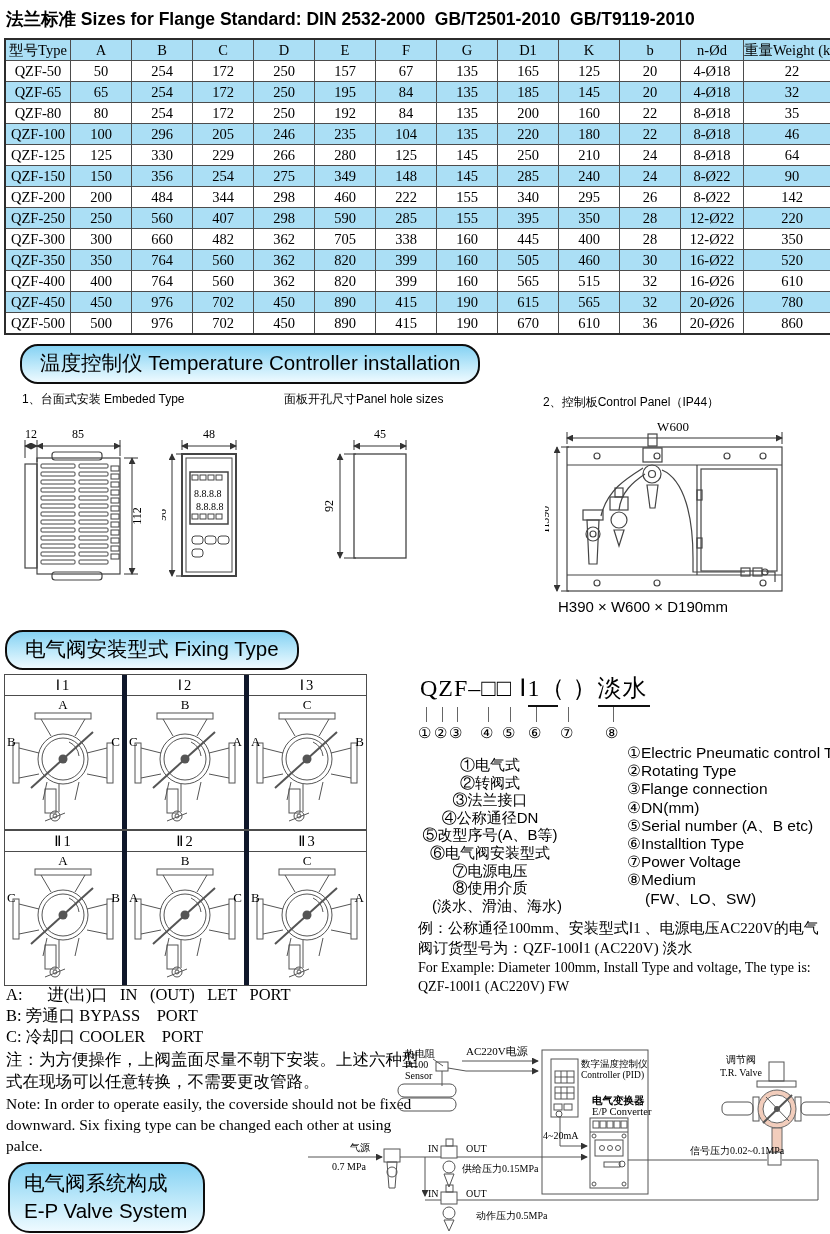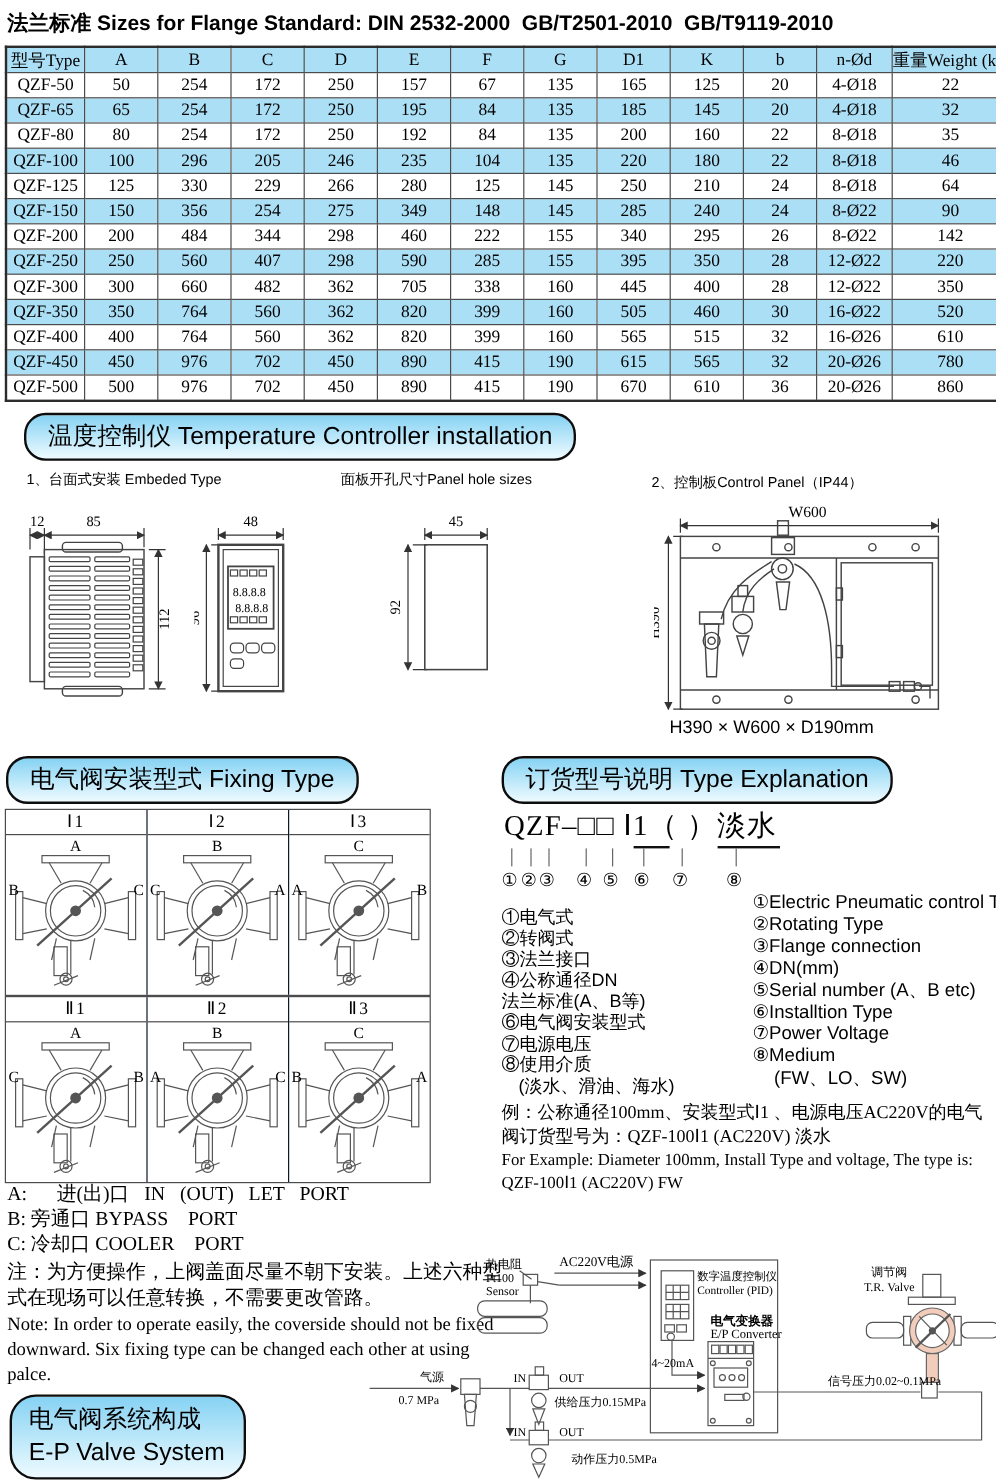--- a/index.html
+++ b/index.html
@@ -14,41 +14,41 @@
   #flange-table tr.hd td{background:#abdff5;font-size:14.5px;margin-left:16px;}
   #flange-table tr.stripe td{background:#abdff5;}
   
   .pill{position:absolute;border:2.5px solid #0d0d0d;border-radius:18px;
         background:linear-gradient(180deg,#86d2f3 0%,#bfe9fa 55%,#eefaff 100%);
         padding:3px 18px 5px 18px;font-size:20.5px;white-space:nowrap;color:#000;}
   #pill-ep{border-radius:22px;line-height:1.35;padding:5px 16px 7px 14px;}
   .lbl{position:absolute;font-size:12px;white-space:pre;}
   
   .fix-row{position:absolute;left:4px;display:flex;border:1px solid #4c4c4c;background:#fff;}
-  .fix-cell{width:117px;border-right:1px solid #0f172a;}
+  .fix-cell{width:117px;border-right:5px solid #0f172a;}
   .fix-cell:last-child{border-right:none;}
   .fix-hd{height:20px;line-height:20px;border-bottom:1px solid #4c4c4c;text-align:center;
           font-family:"Liberation Serif",serif;font-size:14.5px;letter-spacing:2px;}
   .fix-body{height:133px;position:relative;}
   
   #notes{position:absolute;left:6px;top:984px;width:414px;font-family:"Liberation Serif",serif;}
   #notes ul{margin:0;padding:0;}
   #notes li{list-style:none;white-space:pre;font-size:16.5px;line-height:21px;}
   .note-zh{font-size:16.5px;line-height:22px;margin-top:2px;}
   .note-en{font-size:15.5px;line-height:21px;}
   
   #type-exp{position:absolute;left:418px;top:672px;width:414px;height:330px;}
   #formula{position:absolute;left:2px;top:0;font-family:"Liberation Serif",serif;font-size:24px;
            letter-spacing:1px;white-space:pre;}
   .u-bar{position:absolute;height:1.5px;background:#111;top:33px;}
   #u1{left:110px;width:30px;} #u2{left:180px;width:52px;}
   .tick{position:absolute;width:1px;background:#666;top:35px;height:15px;}
   .cnum{position:absolute;top:52px;font-family:"Liberation Serif",serif;font-size:15px;}
   #zh-list,#en-list{position:absolute;margin:0;padding:0;}
-  #zh-list{left:0;top:84px;font-size:15px;line-height:17.6px;}
+  #zh-list{left:0;top:84px;font-size:15px;line-height:17.6px;text-align:center;}
   #en-list{left:209px;top:72px;font-size:15.5px;line-height:18.2px;}
   #zh-list li,#en-list li{list-style:none;white-space:pre;}
   #zh-list li.sub{padding-left:14px;} #en-list li.sub{padding-left:18px;}
   #example{position:absolute;left:0;top:246px;width:412px;font-family:"Liberation Serif",serif;}
   #example .zh{font-size:15px;line-height:20px;}
   #example .en{font-size:14px;line-height:19px;}
   
   svg text{font-family:"Liberation Serif",serif;fill:#000;}
   .diag{position:absolute;}
 </style>
@@ -441,21 +441,20 @@
       <circle cx="220" cy="154" r="3"></circle>
       <path d="M221,154 L230,154 L230,164"></path>
     </g>
     <text x="128" y="13" text-anchor="middle" font-size="13">W600</text>
     <text transform="rotate(-90 4 101)" x="4" y="101" text-anchor="middle" font-size="12">H390</text>
   </svg>
 
   <div class="lbl" style="top:598px;left:558px;font-size:15px;">H390 × W600 × D190mm</div>
 
   <div class="pill" style="top:630px;left:5px;text-align:right;">电气阀安装型式 Fixing Type</div>
-  <div class="pill" style="top:630px;left:418px;">订货型号说明 Type Explanation</div>
 
   <div id="fix-row-1" class="fix-row" style="top:674px;">
       <div class="fix-cell">
        <div class="fix-hd">Ⅰ1</div>
        <div class="fix-body"><svg width="117" height="133" viewBox="0 0 117 133">
 <g stroke="#555" stroke-width="1" fill="none">
 <rect x="30" y="17" width="56" height="6"></rect>
 <line x1="36" y1="23" x2="46" y2="40"></line>
               <line x1="80" y1="23" x2="70" y2="40"></line>
 <circle cx="58" cy="63" r="25"></circle>
@@ -671,21 +670,21 @@
         <div class="tick" style="left:150px"></div>
         <span class="cnum" style="left:142px">⑦</span>
         <div class="tick" style="left:195px"></div>
         <span class="cnum" style="left:187px">⑧</span>
       </div>
     <ul id="zh-list">
         <li>①电气式</li>
         <li>②转阀式</li>
         <li>③法兰接口</li>
         <li>④公称通径DN</li>
-        <li>法兰标准(A、B等)</li>
+        <li>⑤改型序号(A、B等)</li>
         <li>⑥电气阀安装型式</li>
         <li>⑦电源电压</li>
         <li>⑧使用介质</li>
         <li class="sub">(淡水、滑油、海水)</li>
       </ul>
     <ul id="en-list">
         <li>①Electric Pneumatic control Type</li>
         <li>②Rotating Type</li>
         <li>③Flange connection</li>
         <li>④DN(mm)</li>

